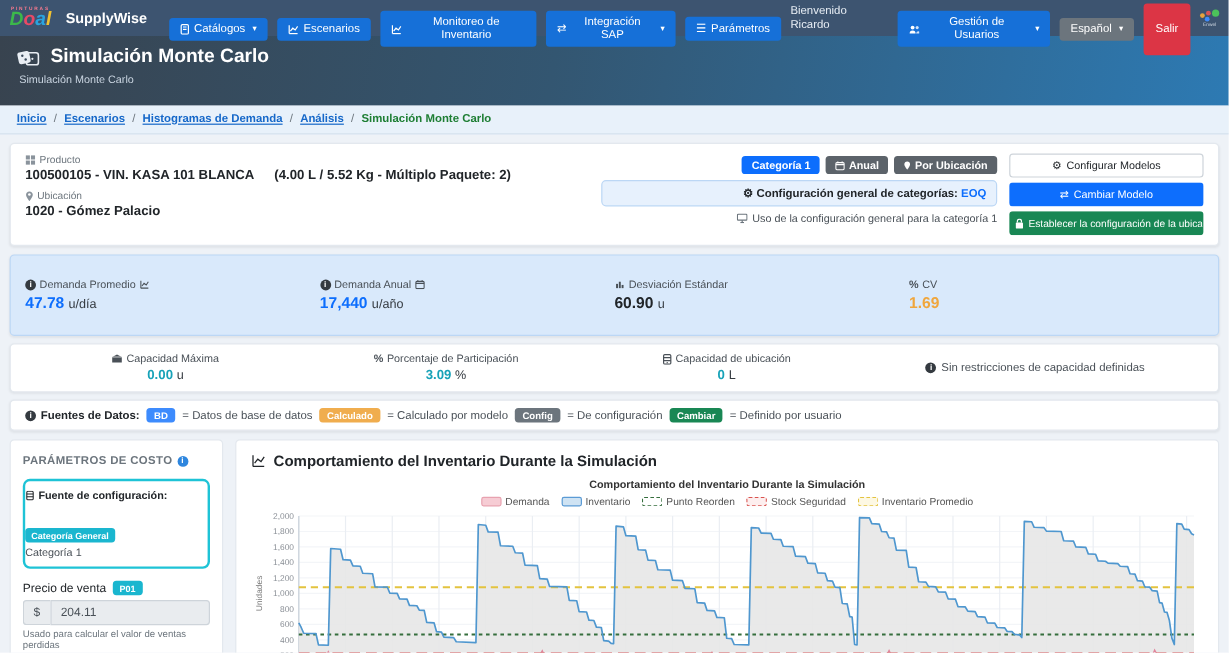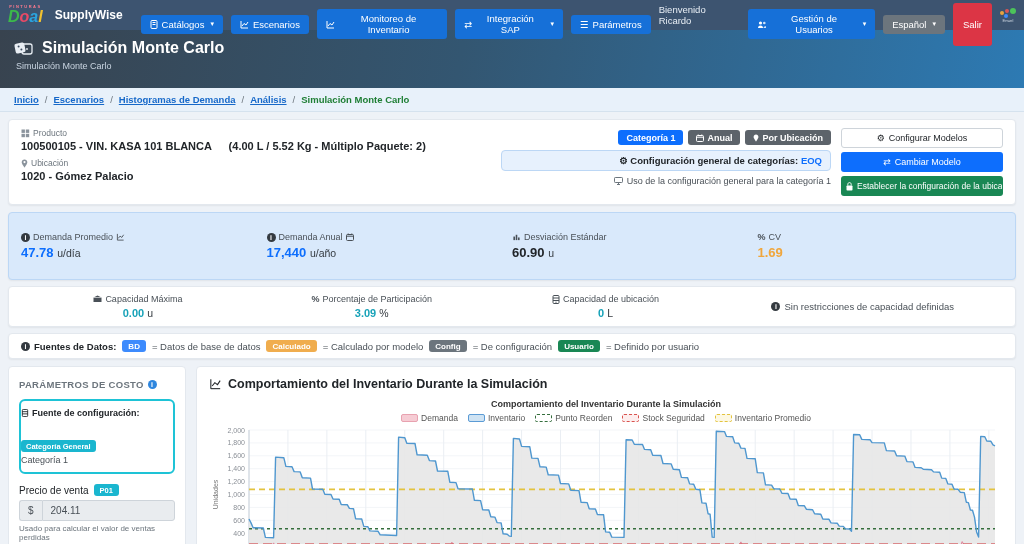--- a/index.html
+++ b/index.html
@@ -388,21 +388,21 @@
     <span class="title">
       <i class="icircle">i</i>
       <span>Fuentes de Datos:</span>
     </span>
     <span class="src-badge" style="background:#3d8bfd;">BD</span>
     <span>= Datos de base de datos</span>
     <span class="src-badge" style="background:#f0ad4e;">Calculado</span>
     <span>= Calculado por modelo</span>
     <span class="src-badge" style="background:#6c757d;">Config</span>
     <span>= De configuración</span>
-    <span class="src-badge" style="background:#198754;">Usuario</span>
+    <span class="src-badge" style="background:#198754;">Cambiar</span>
     <span>= Definido por usuario</span>
   </div>
 
   <div class="main">
 
     <div class="side-card">
       <div class="side-title">
         <span>PARÁMETROS DE COSTO</span>
         <i class="icircle blue">i</i>
       </div>

